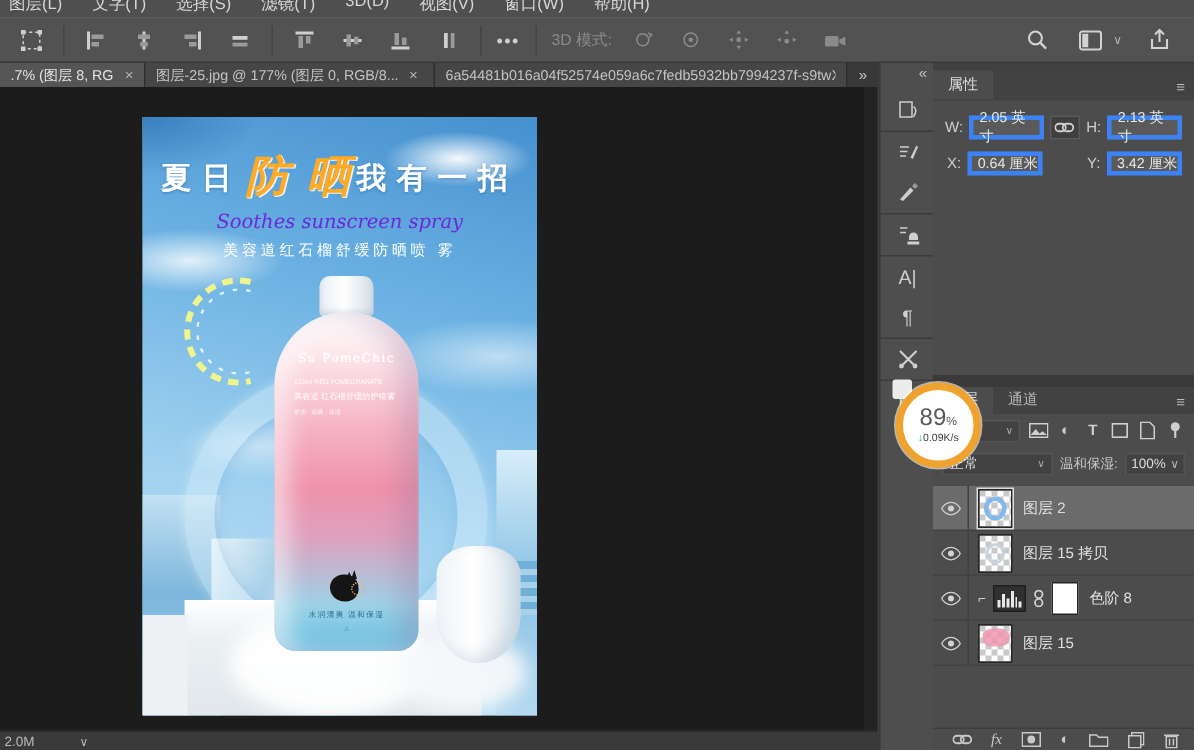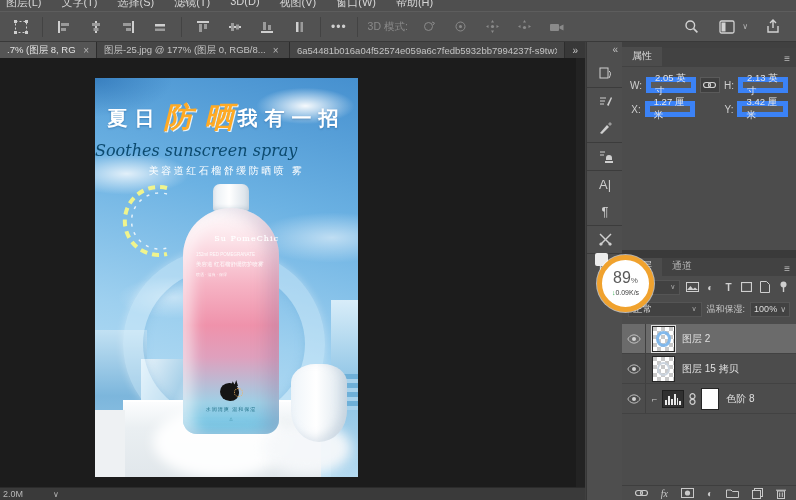--- a/index.html
+++ b/index.html
@@ -63,21 +63,21 @@
   .ptab { padding:2px 10px 3px; font-size:10px; color:#d9d9d9; background:#4c4c4c; }
   .ptab.inactive { background:transparent; color:#b5b5b5; }
   .pmenu { margin-left:auto; color:#bdbdbd; font-size:10px; padding:0 6px 2px; }
   .props-head { display:flex; align-items:center; gap:8px; padding:8px 10px 7px; }
   .props-head .imgico { width:22px; height:17px; background:#5c5c5c; border:1px solid #6e6e6e;
         display:flex; align-items:center; justify-content:center; }
   .props-head .txt { font-size:10px; color:#dcdcdc; }
   .props-sep { height:1px; background:#424242; margin:0 0 6px; }
   .frow { display:flex; align-items:center; gap:4px; padding:4px 8px; }
   .flabel { font-size:10px; color:#cfcfcf; width:12px; text-align:right; }
-  .fbox { width:55px; height:16px; background:#5a5a5a; border:5px solid #3b82f6;
+  .fbox { width:55px; height:16px; background:#5a5a5a; border:3px solid #3b82f6;
           color:#e6e6e6; font-size:9.5px; display:flex; align-items:center; padding-left:4px; }
   .linkbox { width:22px; height:16px; background:#3f3f3f; border:1px solid #5a5a5a;
              display:flex; align-items:center; justify-content:center; }
 
   .gap-band { position:absolute; left:622px; top:250px; width:174px; height:8px; background:#3a3a3a; }
 
   .layers { left:622px; top:258px; width:174px; height:242px; overflow:hidden; }
   .lrow { display:flex; align-items:center; gap:5px; padding:0 6px; height:22px; }
   .combo { height:15px; background:#424242; border:1px solid #555; color:#ddd; font-size:9.5px;
            display:flex; align-items:center; padding:0 4px; }
@@ -132,22 +132,22 @@
       radial-gradient(110px 36px at 90% 40%, rgba(255,255,255,.55), rgba(255,255,255,0) 70%),
       radial-gradient(80px 30px at 30% 55%, rgba(255,255,255,.45), rgba(255,255,255,0) 70%),
       radial-gradient(120px 60px at 0% 0%, rgba(30,100,170,.55), rgba(30,100,170,0) 65%),
       linear-gradient(195deg, #4690cf 0%, #6cb2e3 32%, #9ed0ef 62%, #c9e7f7 100%); }
   .p-title { position:relative; z-index:6; margin-top:20px; text-align:right; color:#fff;
              display:flex; justify-content:center; align-items:center; }
   .t-pre,.t-post { font-size:20px; letter-spacing:7px; font-weight:600;
              text-shadow:0 1px 2px rgba(0,60,120,.35); }
   .t-em { font-size:29px; font-weight:900; font-style:italic; color:#ffaa24;
           letter-spacing:2px; margin:0 2px; text-shadow:1px 1px 0 rgba(255,255,255,.85); }
-  .p-sub-en { position:relative; z-index:6; margin-top:3px; color:#0c4a6e;
-          font-family:"DejaVu Serif", serif; font-style:italic; font-size:16px; }
+  .p-sub-en { position:relative; z-index:6; margin-top:3px; text-align:center; color:#6d28d9;
+          font-family:"DejaVu Serif", serif; font-style:italic; font-size:13px; }
   .p-sub-cn { position:relative; z-index:6; margin-top:4px; text-align:center; color:#fff;
           font-size:10px; letter-spacing:2.5px; }
   .spf { position:absolute; left:10px; top:104px; width:96px; height:78px; z-index:5; }
   .spf .txt { position:absolute; left:24px; top:8px; text-align:center; color:#f3f467;
           font-weight:bold; text-shadow:0 1px 1px rgba(60,110,30,.35); }
   .spf .l1 { font-size:15px; letter-spacing:1px; }
   .spf .l2 { font-size:25px; line-height:22px; color:#eef25e; }
   .spf .l2 .pl { font-size:13px; vertical-align:super; }
   .spf .l3 { font-size:12px; color:#e7f06a; }
   .ring { position:absolute; left:28px; top:170px; width:202px; height:192px; border-radius:50%;
@@ -175,21 +175,21 @@
          border-radius:26px 26px 30px 30px / 20px 20px 34px 34px;
          box-shadow:inset -6px -4px 10px rgba(160,180,200,.35); }
   .bottle { position:absolute; left:88px; top:106px; width:96px; height:250px; z-index:4; }
   .nozzle { width:36px; height:27px; margin:0 auto -3px;
          background:linear-gradient(90deg,#e8eef3,#ffffff 45%,#d5dee6);
          border-radius:7px 7px 3px 3px; box-shadow:inset 0 -3px 4px rgba(150,170,190,.4); }
   .body { width:96px; height:226px; border-radius:48px 48px 14px 14px; position:relative;
          background:linear-gradient(180deg,#ffffff 0%, #fce3e9 14%, #f6b3c4 34%, #ef92ab 52%,
                      #dfa0bd 66%, #9fd0e6 86%, #67c3e5 100%);
          box-shadow:inset -12px 0 16px rgba(140,110,150,.28), inset 10px 0 14px rgba(255,255,255,.55); }
-  .brand { position:absolute; top:26px; width:100%; text-align:right; color:#fff;
+  .brand { position:absolute; top:26px; width:100%; text-align:center; color:#fff;
          font-family:"DejaVu Serif", serif; font-size:8px; letter-spacing:1px;
          text-shadow:0 0 1px rgba(255,255,255,.6); }
   .spec1 { position:absolute; top:44px; left:13px; color:rgba(255,255,255,.9); font-size:4.5px; }
   .spec2 { position:absolute; top:53px; left:13px; color:rgba(255,255,255,.95); font-size:5.5px; }
   .spec3 { position:absolute; top:64px; left:13px; color:rgba(255,255,255,.8); font-size:4px; }
   .pome { position:absolute; top:172px; left:50%; transform:translateX(-50%); width:24px; height:22px; }
   .pome .fruit { position:absolute; left:1px; top:3px; width:19px; height:18px; border-radius:50% 50% 46% 54%;
          background:#151515; }
   .pome .crown { position:absolute; left:12px; top:0; width:7px; height:6px; background:#151515;
          clip-path:polygon(0 100%,25% 20%,50% 80%,75% 0,100% 100%); }
@@ -491,21 +491,21 @@
         <svg class="icon-svg" width="13" height="8" viewBox="0 0 13 8">
             <rect x="0.5" y="1.5" width="7" height="5" rx="2.5" fill="none" stroke="#cfcfcf" stroke-width="1.2"></rect>
             <rect x="5.5" y="1.5" width="7" height="5" rx="2.5" fill="none" stroke="#cfcfcf" stroke-width="1.2"></rect>
           </svg>
       </span>
       <span class="flabel">H:</span>
       <span class="fbox">2.13 英寸</span>
     </div>
     <div class="frow">
       <span class="flabel">X:</span>
-      <span class="fbox">1.27 厘米</span>
+      <span class="fbox">0.64 厘米</span>
       <span style="width:22px;"></span>
       <span class="flabel">Y:</span>
       <span class="fbox">3.42 厘米</span>
     </div>
   </div>
 
   <div class="gap-band"></div>
 
   <div class="panel layers">
     <div class="ptabs">
@@ -650,20 +650,34 @@
                 <circle cx="3.5" cy="3.2" r="2.5" fill="none" stroke="#cfcfcf" stroke-width="1.2"></circle>
                 <circle cx="3.5" cy="8.8" r="2.5" fill="none" stroke="#cfcfcf" stroke-width="1.2"></circle>
               </svg>
           </span>
           <span class="maskthumb"></span>
         </span>
         <span class="lname">色阶 8</span>
       </div>
 
 
+      <div class="layer-row">
+        <span class="eyecell">
+          <svg class="icon-svg" width="14" height="10" viewBox="0 0 16 12">
+              <path d="M8 1C4.2 1 1.5 4 .6 6 1.5 8 4.2 11 8 11s6.5-3 7.4-5C14.5 4 11.8 1 8 1z" fill="none" stroke="#d2d2d2"></path>
+              <circle cx="8" cy="6" r="2.4" fill="#d2d2d2"></circle>
+            </svg>
+        </span>
+        <span class="thumbwrap">
+            <span class="checker">
+              <span style="position:absolute;left:2px;top:2px;width:18px;height:12px;background:rgba(238,150,175,.85);border-radius:40%;"></span>
+            </span>
+          </span>
+        <span class="lname">图层 15</span>
+      </div>
     </div>
 
     <div class="layers-bottom">
       <span class="lb-ico">
         <svg class="icon-svg" width="13" height="8" viewBox="0 0 13 8">
             <rect x="0.5" y="1.5" width="7" height="5" rx="2.5" fill="none" stroke="#c9c9c9" stroke-width="1.2"></rect>
             <rect x="5.5" y="1.5" width="7" height="5" rx="2.5" fill="none" stroke="#c9c9c9" stroke-width="1.2"></rect>
           </svg>
       </span>
       <span class="lb-ico fxtxt">fx</span>

